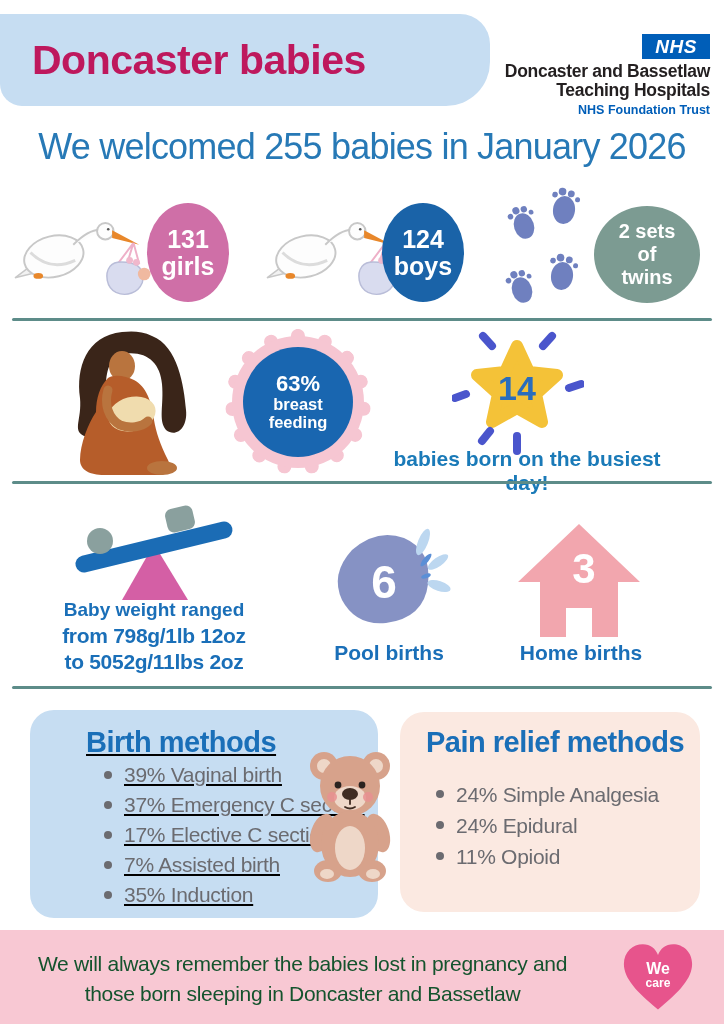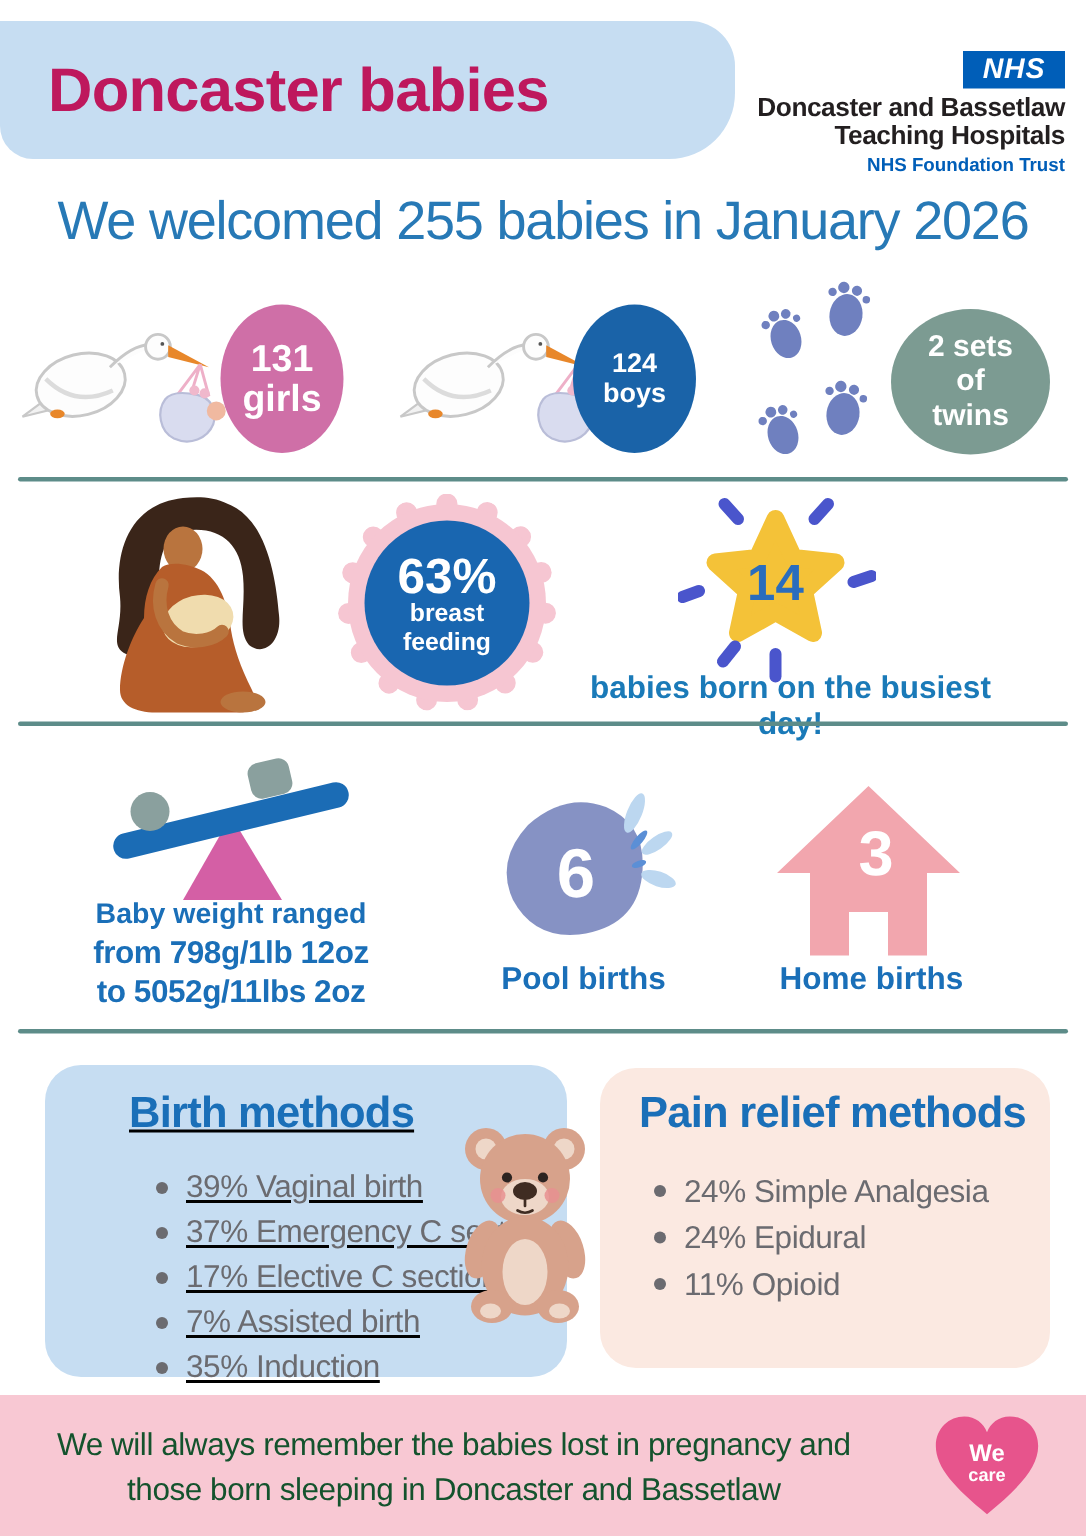--- a/index.html
+++ b/index.html
@@ -34,37 +34,37 @@
 
   
   .divider { position:absolute; left:12px; width:700px; height:3px; background:#5d8c89; border-radius:2px; }
   .d1 { top:318px; } .d2 { top:481px; } .d3 { top:686px; }
 
   .stat-bubble {
     position:absolute; border-radius:50%; color:#fff; display:flex; flex-direction:column;
     align-items:center; justify-content:center; text-align:center; font-weight:bold; line-height:1.08;
   }
   .girls { left:147px; top:203px; width:82px; height:99px; background:#cf6fa7; font-size:25px; }
-  .boys  { left:382px; top:203px; width:82px; height:99px; background:#1a63a8; font-size:18px; }
+  .boys  { left:382px; top:203px; width:82px; height:99px; background:#1a63a8; font-size:25px; }
   .twins { left:594px; top:206px; width:106px; height:97px; background:#7c9b92; font-size:20px; line-height:1.15; }
 
   .stork { position:absolute; width:148px; height:102px; }
   .stork1 { left:8px;  top:204px; }
   .stork2 { left:260px; top:204px; }
   .footprints { position:absolute; left:502px; top:184px; width:92px; height:128px; }
 
   
   .scallop { position:absolute; left:222px; top:326px; width:152px; height:152px; }
   .scallop .dots { position:absolute; inset:3px; border:14px dotted #f6c6d2; border-radius:50%; }
   .scallop .ring { position:absolute; inset:10px; background:#f6c6d2; border-radius:50%; }
   .scallop .core {
     position:absolute; inset:21px; background:#1966b0; border-radius:50%;
     display:flex; flex-direction:column; align-items:center; justify-content:center; color:#fff;
   }
-  .core .pct { font-size:33px; font-weight:bold; line-height:1; }
+  .core .pct { font-size:22px; font-weight:bold; line-height:1; }
   .core .sub { font-size:16.5px; font-weight:bold; line-height:1.12; }
 
   .mother { position:absolute; left:56px; top:328px; width:142px; height:152px; }
   .star-wrap { position:absolute; left:452px; top:330px; width:132px; height:128px; }
   .busiest-caption {
     position:absolute; left:372px; top:447px; width:310px; text-align:center;
     color:#1a7ab8; font-size:21px; font-weight:bold;
   }
 
   .seesaw { position:absolute; left:70px; top:494px; width:168px; height:118px; }
@@ -83,21 +83,21 @@
   
   .birth-box {
     position:absolute; left:30px; top:710px; width:348px; height:208px;
     background:#c6ddf2; border-radius:24px; padding:16px 0 0 56px;text-decoration:underline;
   }
   .pain-box {
     position:absolute; left:400px; top:712px; width:300px; height:200px;
     background:#fbe9e1; border-radius:24px; padding:14px 0 0 26px;
   }
   .box-title { color:#1a6fb8; font-size:29px; font-weight:bold; letter-spacing:-0.5px; }
-  .bullet-list { list-style:none; margin-top:18px; }
+  .bullet-list { list-style:none; margin-top:1px; }
   .birth-box .bullet-list { margin-left:18px; }
   .pain-box  .bullet-list { margin-top:20px; margin-left:10px; }
   .bullet-list li {
     position:relative; color:#6b6b70; font-size:21px; line-height:30px; padding-left:20px;
     letter-spacing:-0.3px; white-space:nowrap;
   }
   .pain-box .bullet-list li { line-height:31px; }
   .bullet-list li::before {
     content:""; position:absolute; left:0; top:11px; width:8px; height:8px;
     border-radius:50%; background:#6b6b70;

